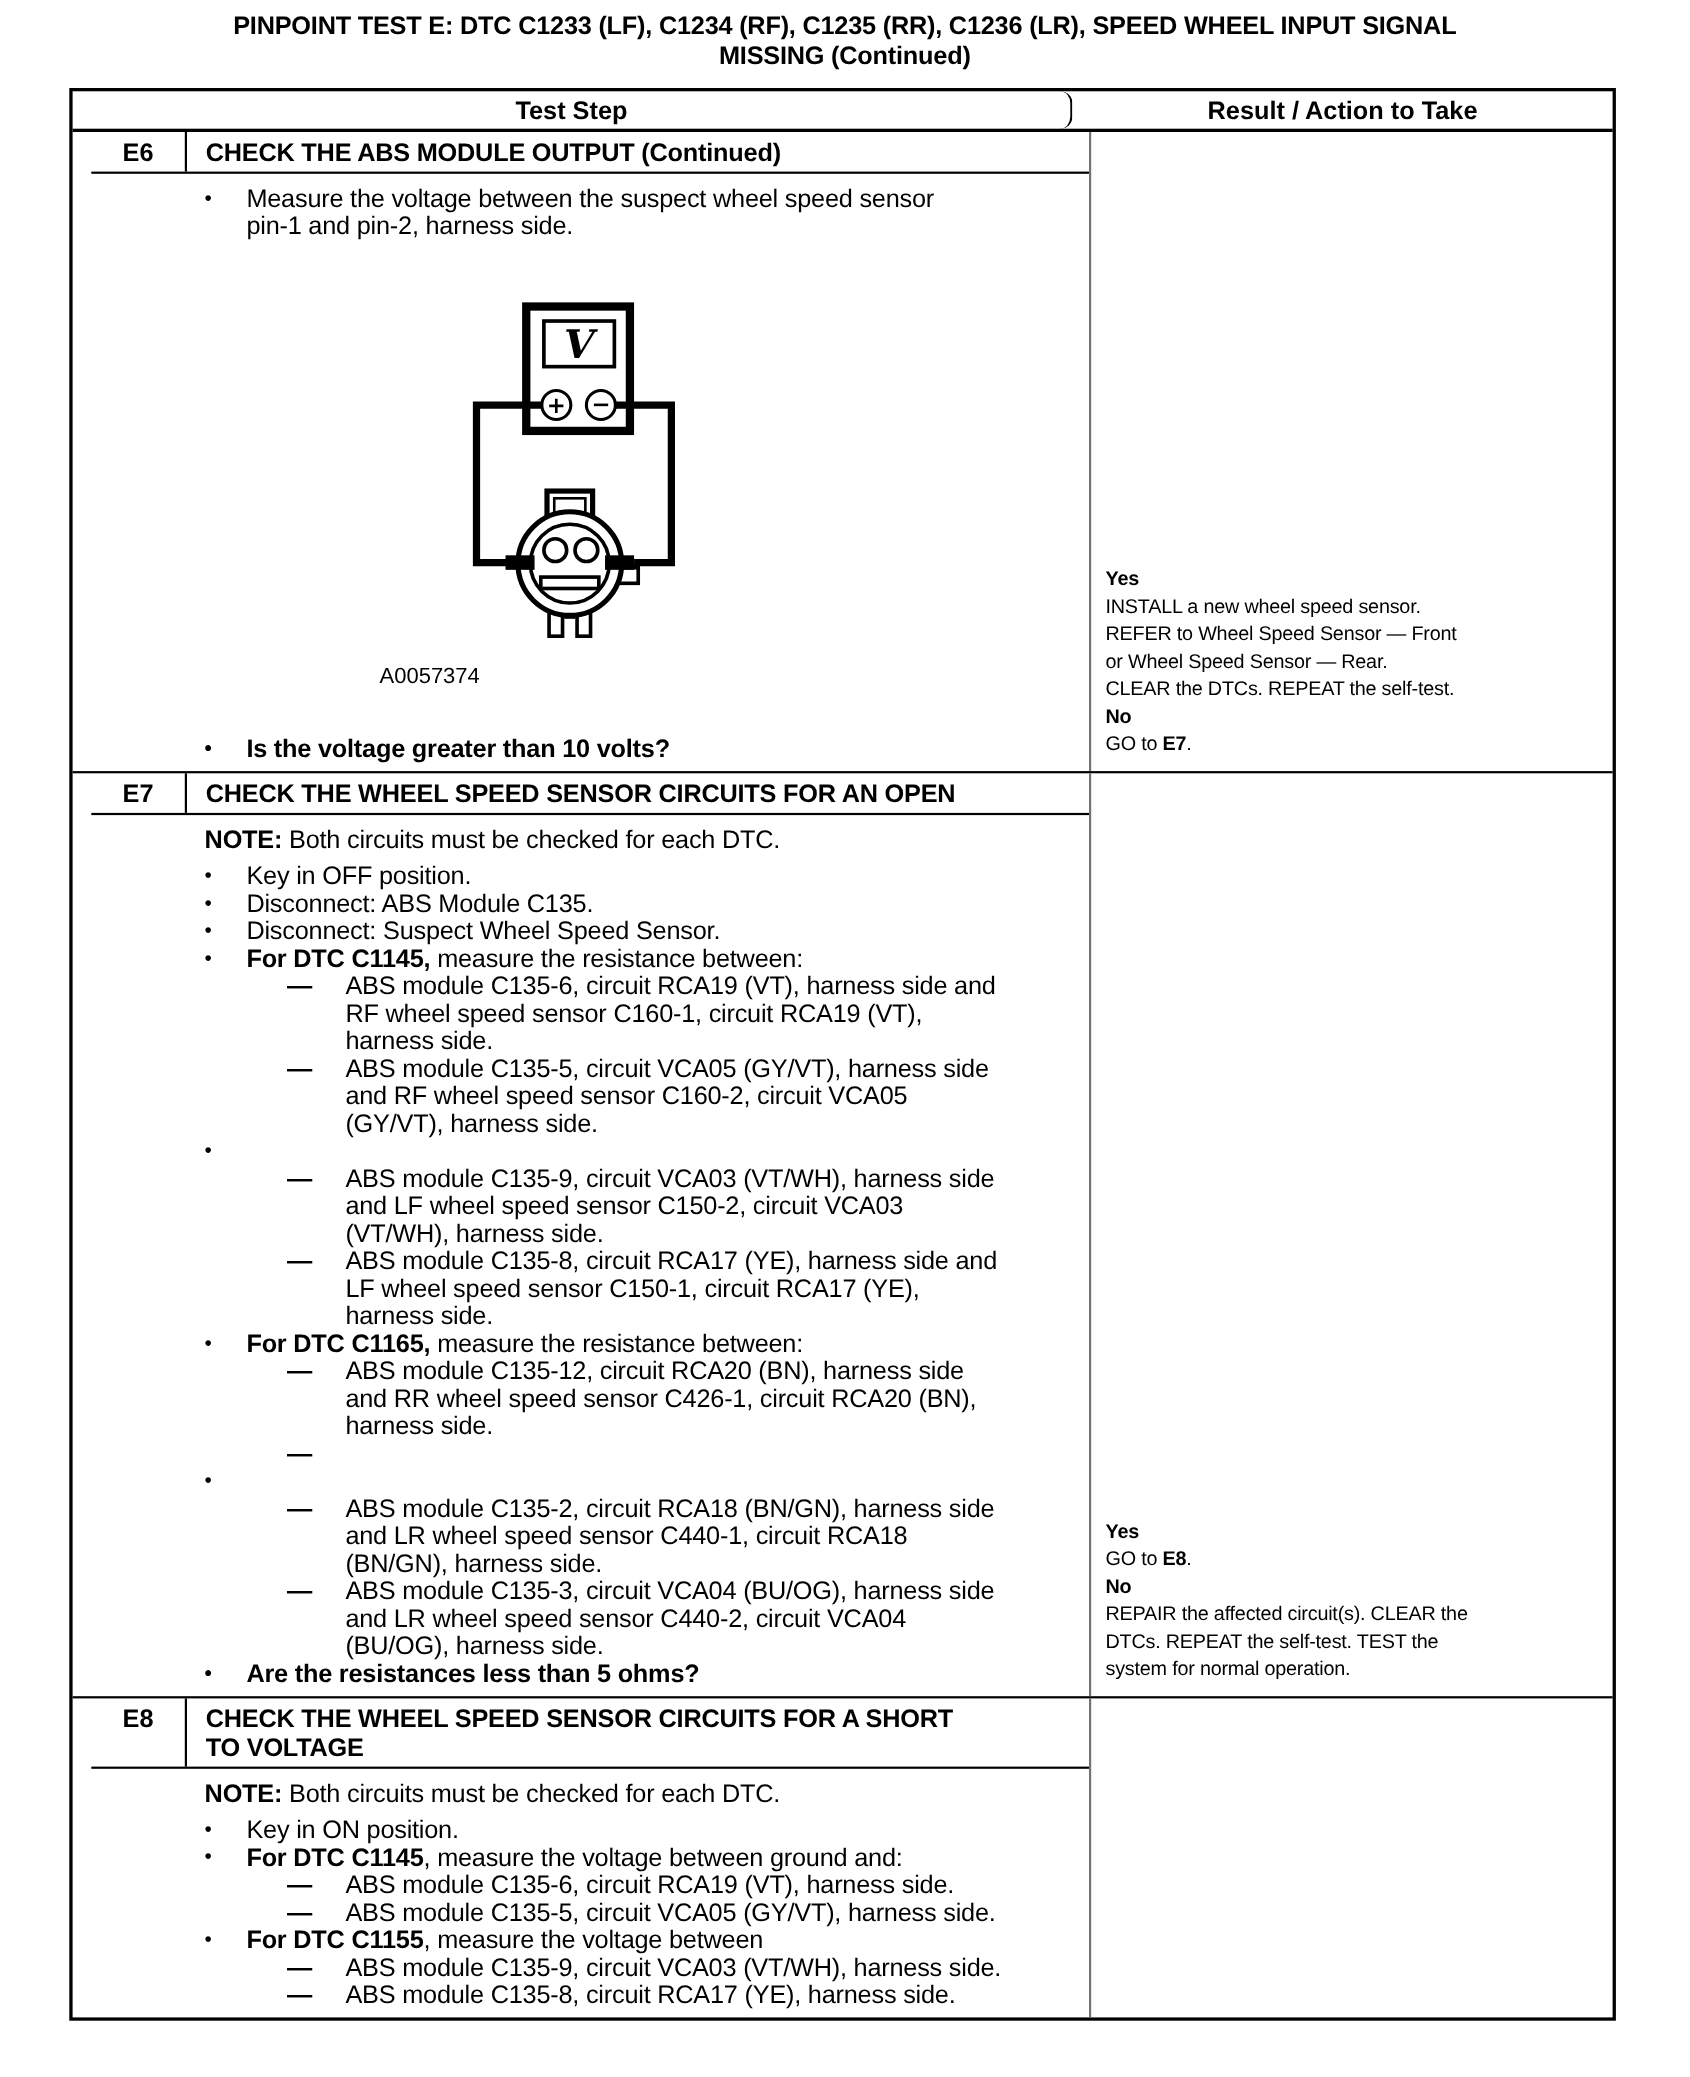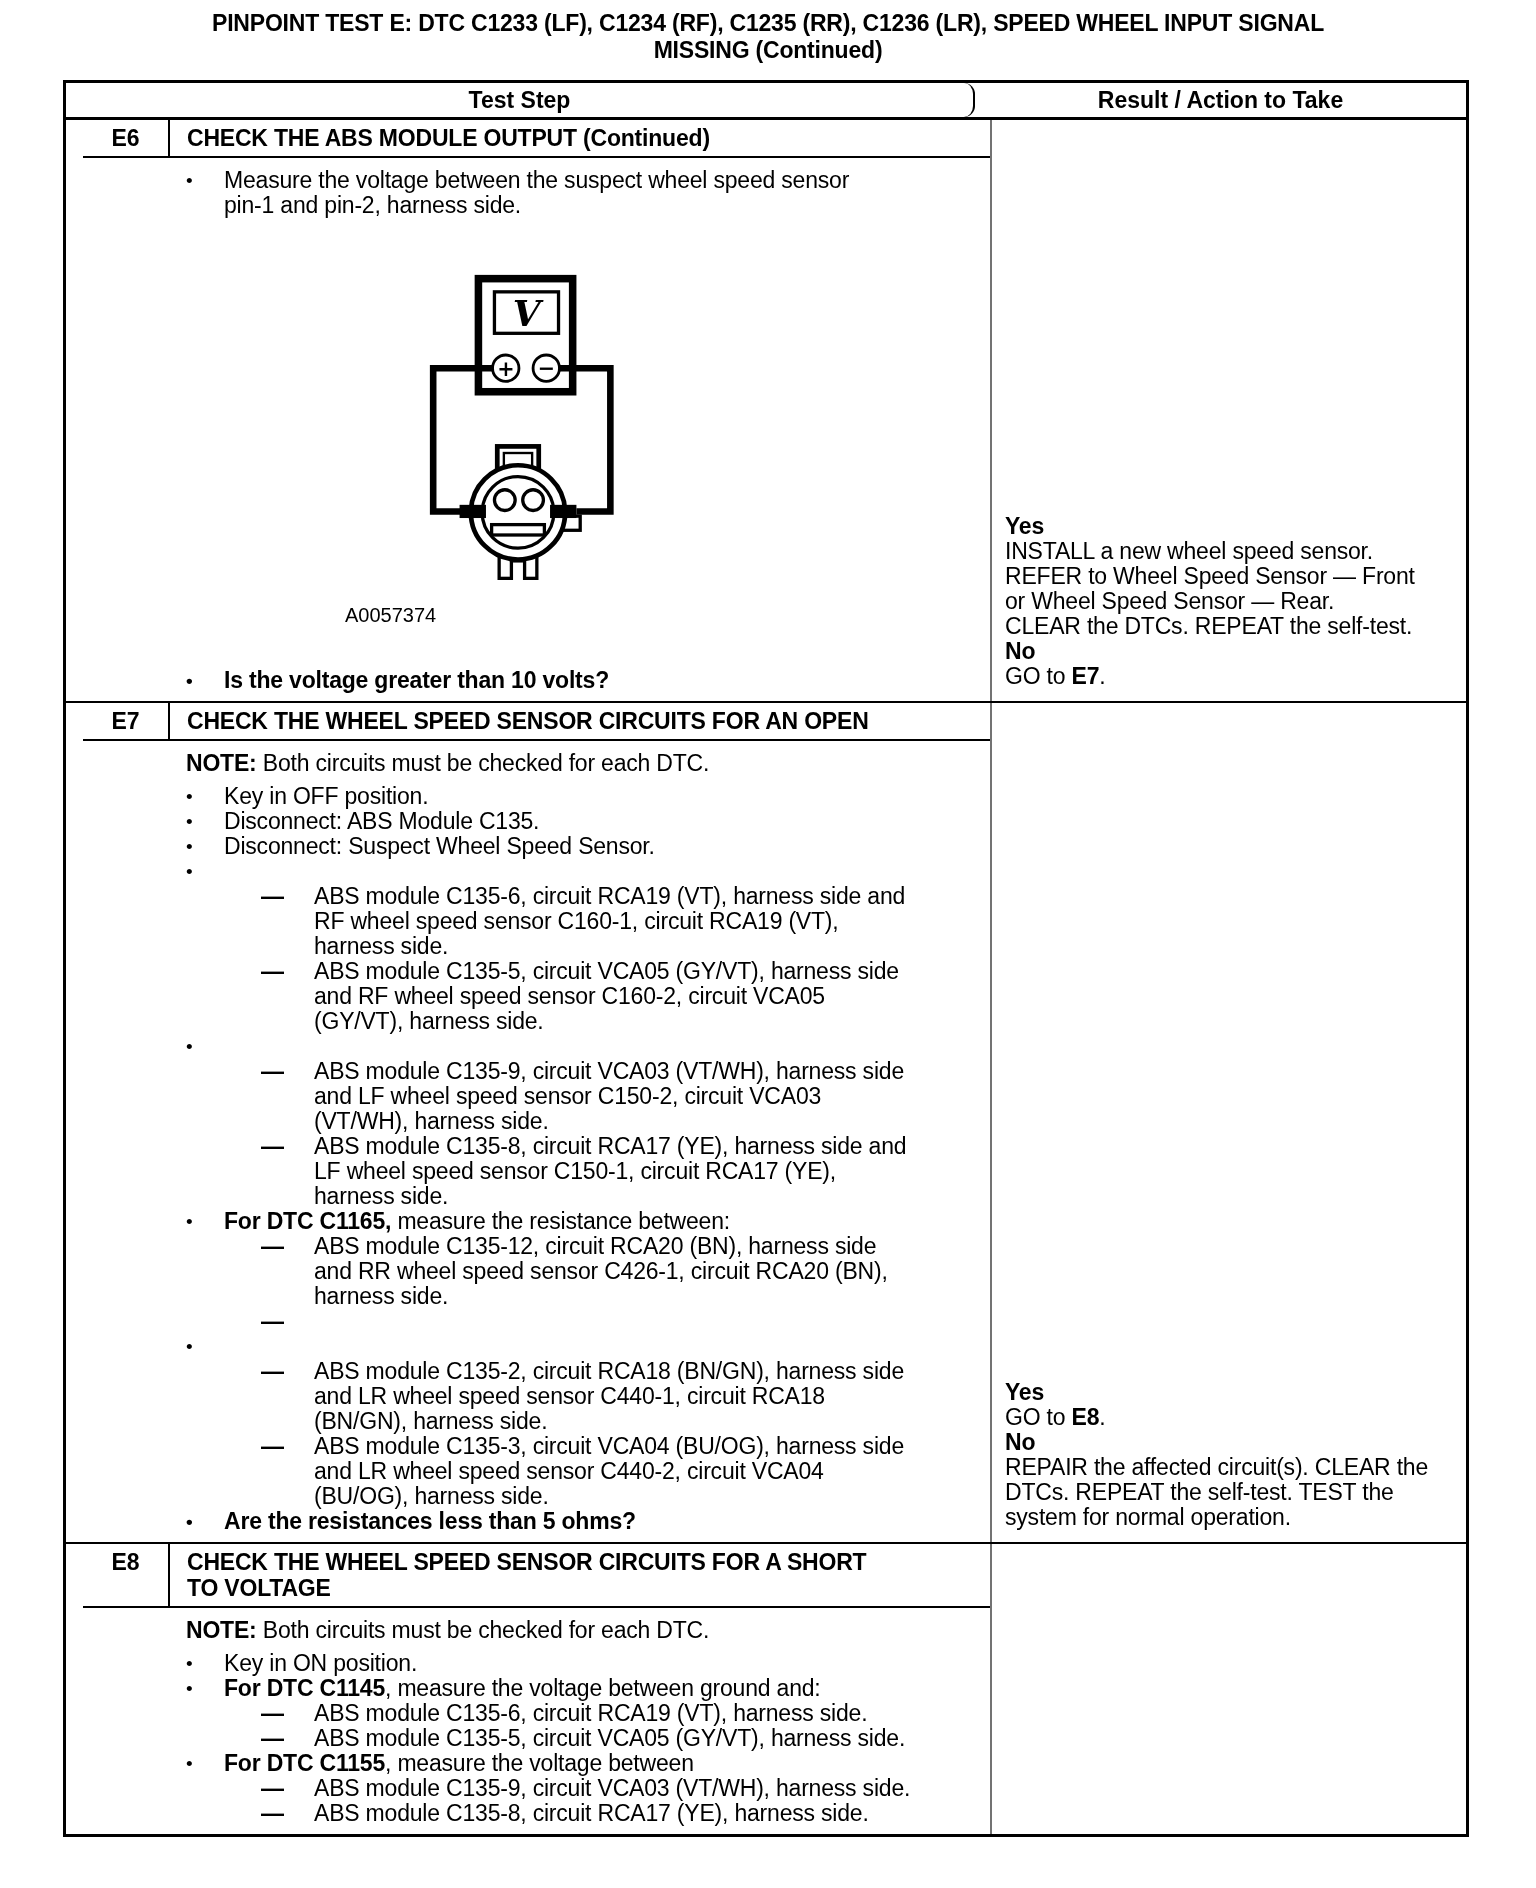--- a/index.html
+++ b/index.html
@@ -23,21 +23,21 @@
   .item{display:flex;}
   .item .marker{flex:0 0 38px;}
   .item.bullet .marker{font-size:19px;}
   .item.dash{padding-left:75px;}
   .item.dash .marker{flex:0 0 53px;font-weight:bold;}
   .item .text{white-space:pre-line;}
   .item.strong{font-weight:bold;}
   .figure{margin:55px 0 0 181px;width:302px;}
   .fig-code{margin:14px 0 40px -22px;font-size:20px;letter-spacing:0;}
   .row-right{flex:1;display:flex;flex-direction:column;justify-content:flex-end;
-             font-size:23px;line-height:25px;padding:8px 10px 12px 13px;letter-spacing:-0.2px;}
+             font-size:18px;line-height:25px;padding:8px 10px 12px 13px;letter-spacing:-0.2px;}
   .res-block + .res-block{}
   .res-label{font-weight:bold;}
   .res-text{white-space:pre-line;}
   .res-text b{font-weight:bold;}
   
   .wire{fill:none;stroke:#000;stroke-width:7;}
   .boxthick{fill:#fff;stroke:#000;stroke-width:8;}
   .mid{fill:#fff;stroke:#000;stroke-width:3.5;}
   .term{fill:#fff;stroke:#000;stroke-width:3;}
   .outer{fill:#fff;stroke:#000;stroke-width:5;}
@@ -140,20 +140,21 @@
             <div class="item bullet">
               <span class="marker">•</span>
               <span class="text">Disconnect: ABS Module C135.</span>
             </div>
             <div class="item bullet">
               <span class="marker">•</span>
               <span class="text">Disconnect: Suspect Wheel Speed Sensor.</span>
             </div>
             <div class="item bullet">
               <span class="marker">•</span>
+              <span class="text"><b>For DTC C1145,</b> measure the resistance between:</span>
             </div>
             <div class="item dash">
               <span class="marker">—</span>
               <span class="text">ABS module C135-6, circuit RCA19 (VT), harness side and
 RF wheel speed sensor C160-1, circuit RCA19 (VT),
 harness side.</span>
             </div>
             <div class="item dash">
               <span class="marker">—</span>
               <span class="text">ABS module C135-5, circuit VCA05 (GY/VT), harness side

